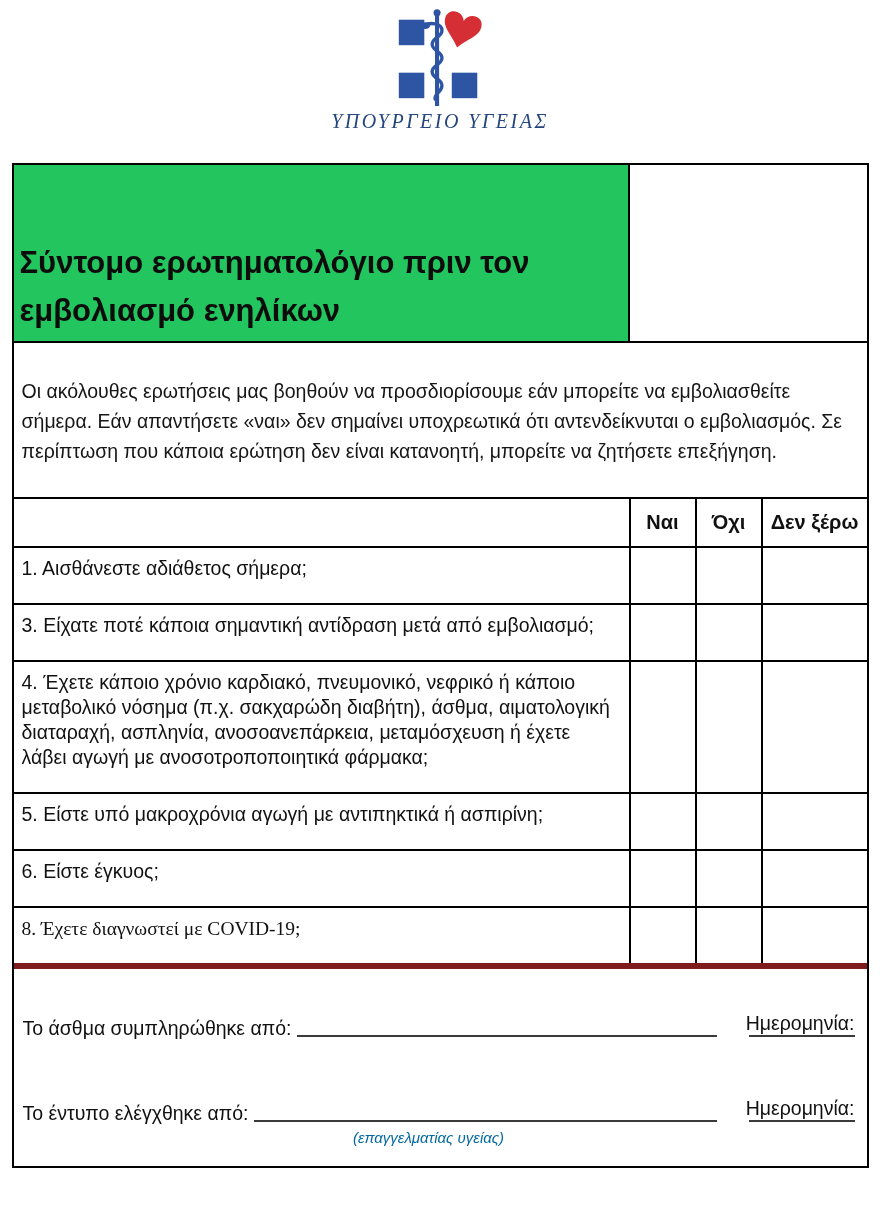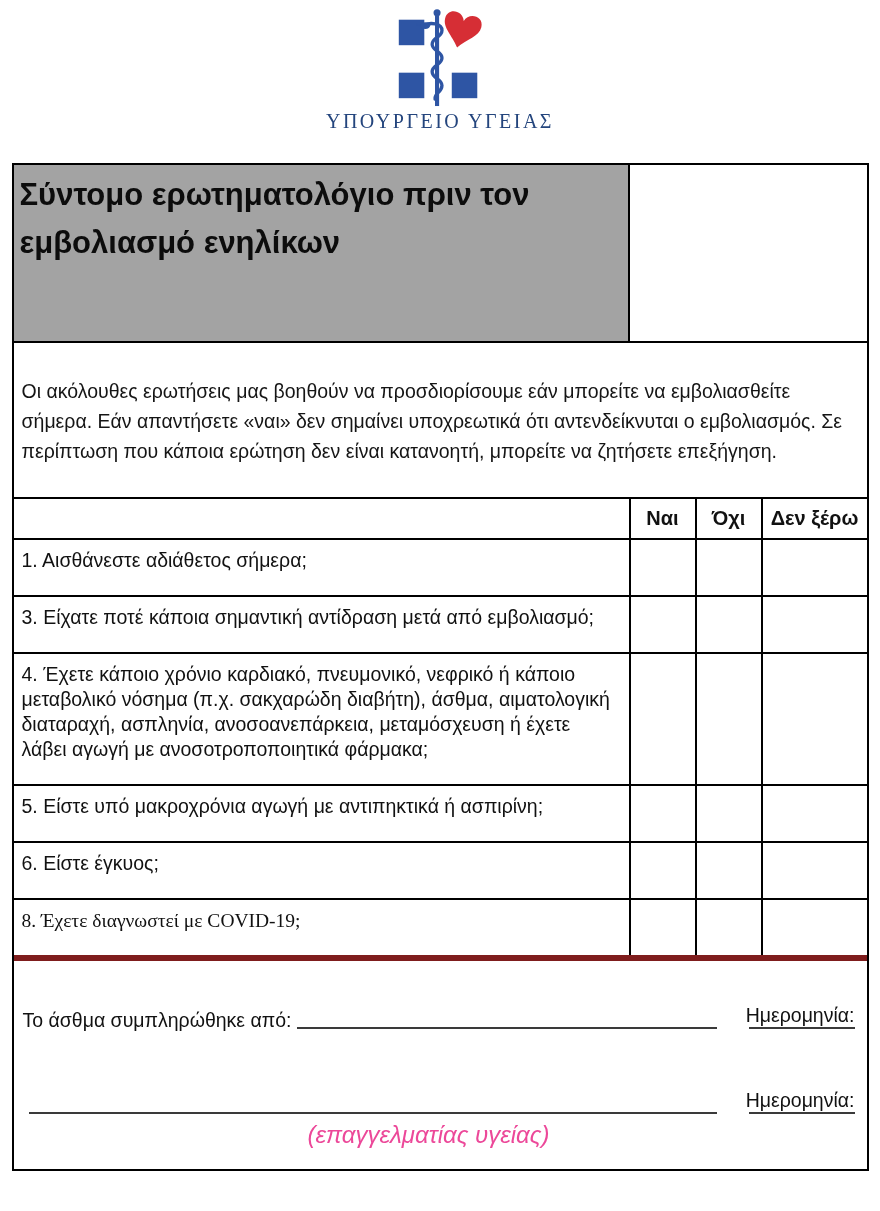--- a/index.html
+++ b/index.html
@@ -13,20 +13,21 @@
     position: relative;
   }
 
   
   .logo-block {
     padding-top: 4px;
     height: 160px;
     display: flex;
     flex-direction: column;
     align-items: center;
+    font-style: italic;
   }
   .logo-svg { width: 102px; height: 104px; display: block; }
   .ministry-name {
     margin-top: 2px;
     font-family: "Liberation Serif", serif;
     font-size: 20px;
     letter-spacing: 2.5px;
     color: #24457d;
     font-weight: 500;
   }
@@ -41,24 +42,24 @@
 
   
   .form-header {
     display: flex;
     border-bottom: 2px solid #000;
     min-height: 178px;
   }
   .title-cell {
     width: 616px;
     flex: 0 0 616px;
-    background: #a3a3a3;
+    background: #22c55e;
     border-right: 2px solid #000;
     display: flex;
-    align-items: flex-start;
+    align-items: flex-end;
     padding: 6px 14px 6px 6px;
   }
   .title-cell h1 {
     font-size: 31px;
     font-weight: 700;
     line-height: 1.55;
     max-width: 578px;
     color: #0c0c0c;
   }
   .patient-cell {
@@ -101,21 +102,21 @@
   table.questions th:nth-child(n+2),
   table.questions td:nth-child(n+2) {
     border-left: 2px solid #000;
   }
   table.questions tr:last-child td { border-bottom: 6px solid #7f1d1d; font-family: Liberation Serif, serif; }
   table.questions th {
     font-size: 20px;
     font-weight: 700;
     text-align: center;
     height: 41px;
-    padding: 4px 2px;
+    padding: 12px 2px;
   }
   td.q-cell {
     font-size: 19.5px;
     line-height: 25px;
     padding: 8px 12px 22px 8px;
     height: 26px;
   }
   td.a-cell { height: 26px; }
 
   
@@ -140,22 +141,22 @@
     border-bottom: 2px solid #3a3a3a;
     margin: 0 0 3px 6px;
     height: 0;
   }
   .sig-gap { height: 56px; }
   .note {
     margin: 4px 0 0 210px;
     width: 392px;
     text-align: center;
     font-style: italic;
-    font-size: 24px;
-    color: #ec4899;
+    font-size: 15px;
+    color: #0369a1;
   }
 </style>
 </head>
 <body>
 
 <div class="logo-block">
   <svg class="logo-svg" viewBox="0 0 100 106" aria-hidden="true">
 
     <rect x="8" y="16" width="26" height="26" fill="#2e55a4"></rect>
     <rect x="8" y="70" width="26" height="26" fill="#2e55a4"></rect>
@@ -245,20 +246,21 @@
       <span class="uline"></span>
       <span class="date-group">
         <span class="lbl">Ημερομηνία:</span>
         <span class="uline-short"></span>
       </span>
     </div>
 
     <div class="sig-gap"></div>
 
     <div class="sig-row">
+      <span class="lbl">Το έντυπο ελέγχθηκε από:</span>
       <span class="uline"></span>
       <span class="date-group">
         <span class="lbl">Ημερομηνία:</span>
         <span class="uline-short"></span>
       </span>
     </div>
     <div class="note">(επαγγελματίας υγείας)</div>
   </div>
 
 </div>

